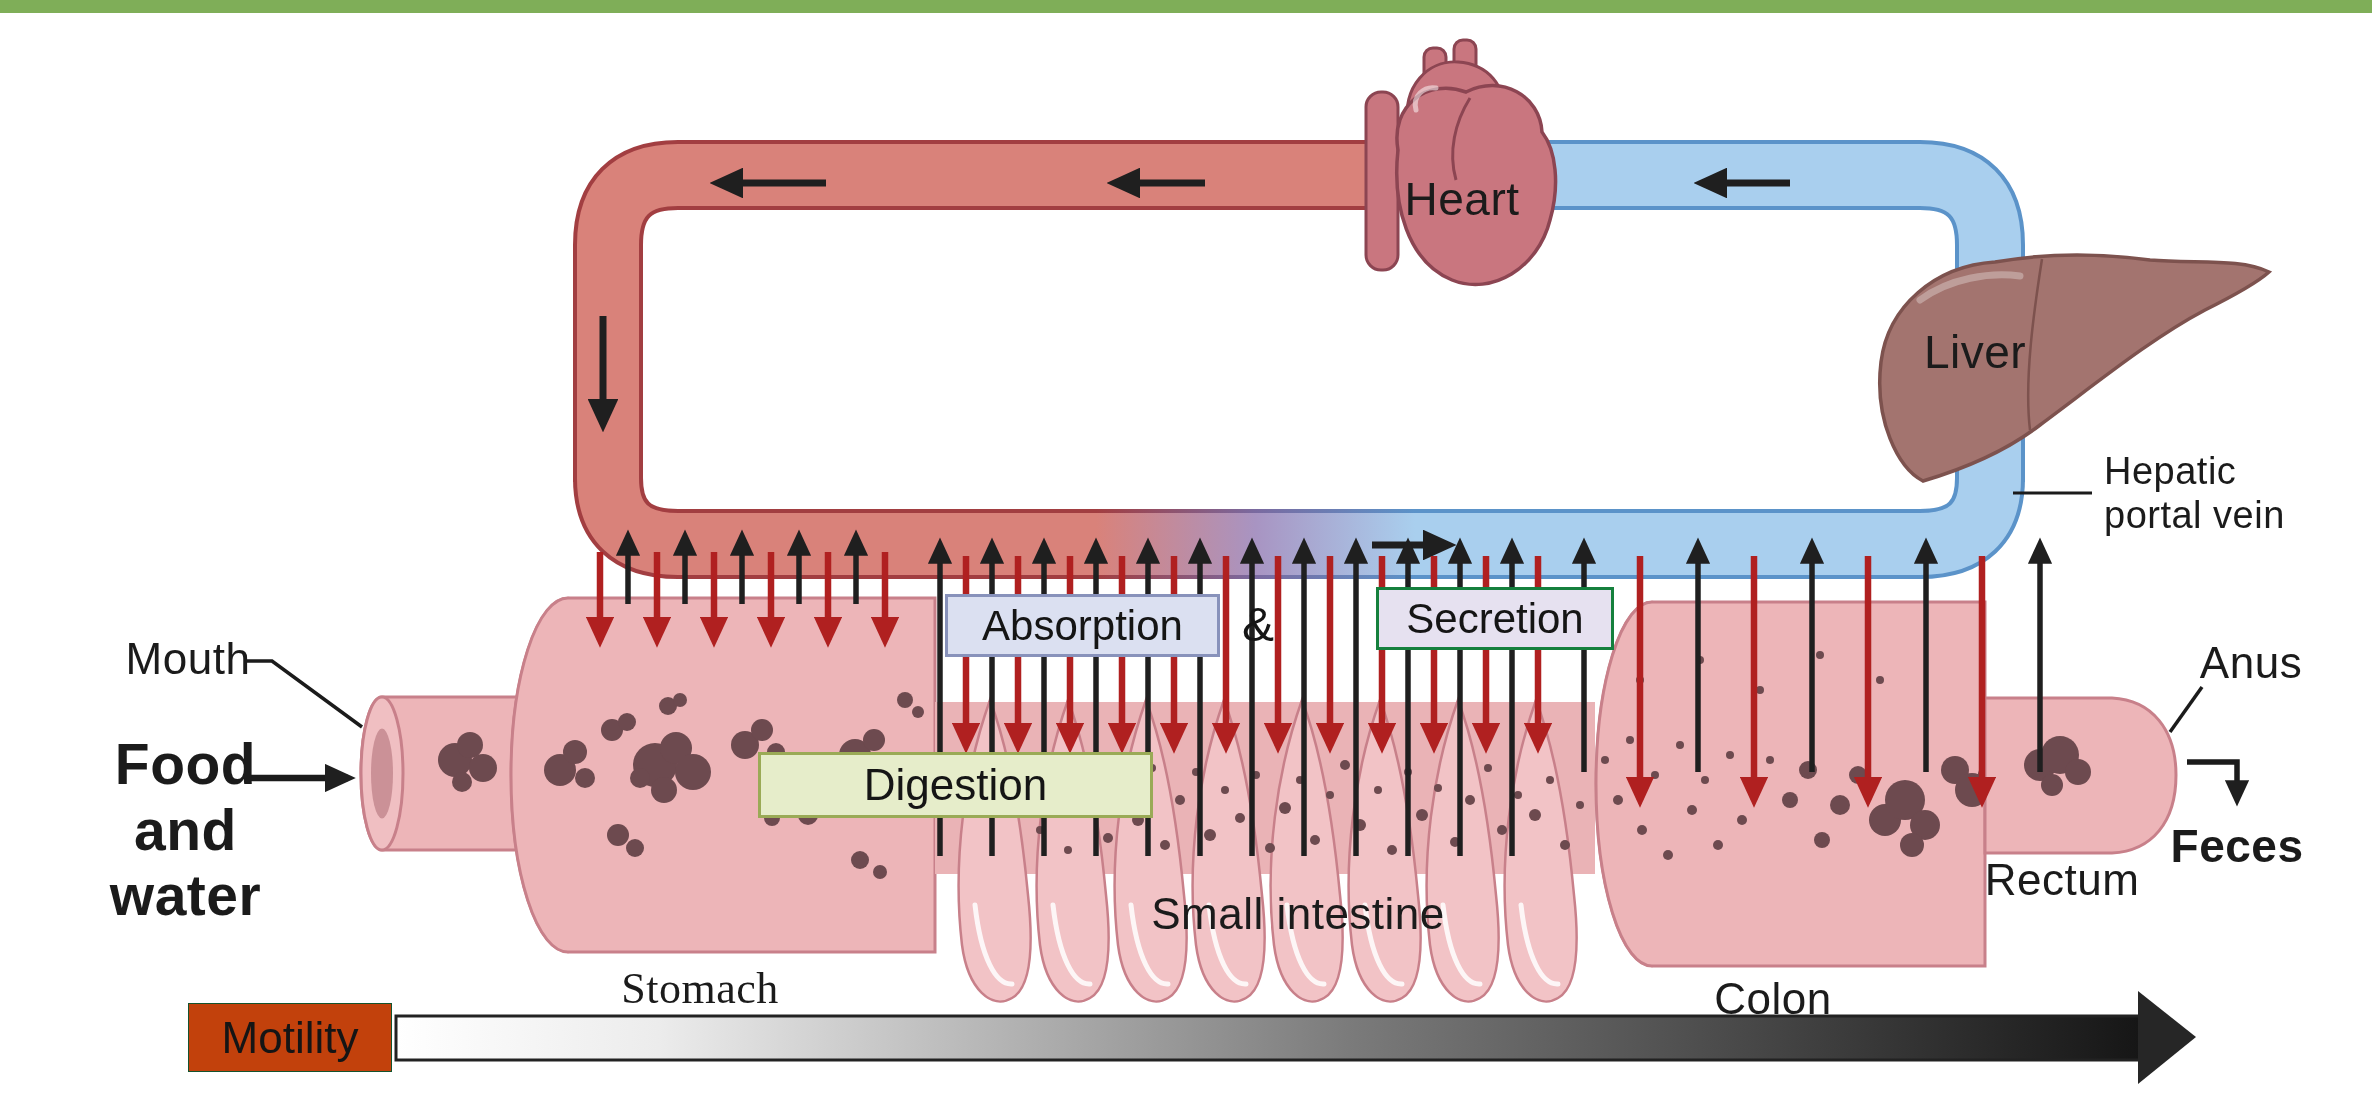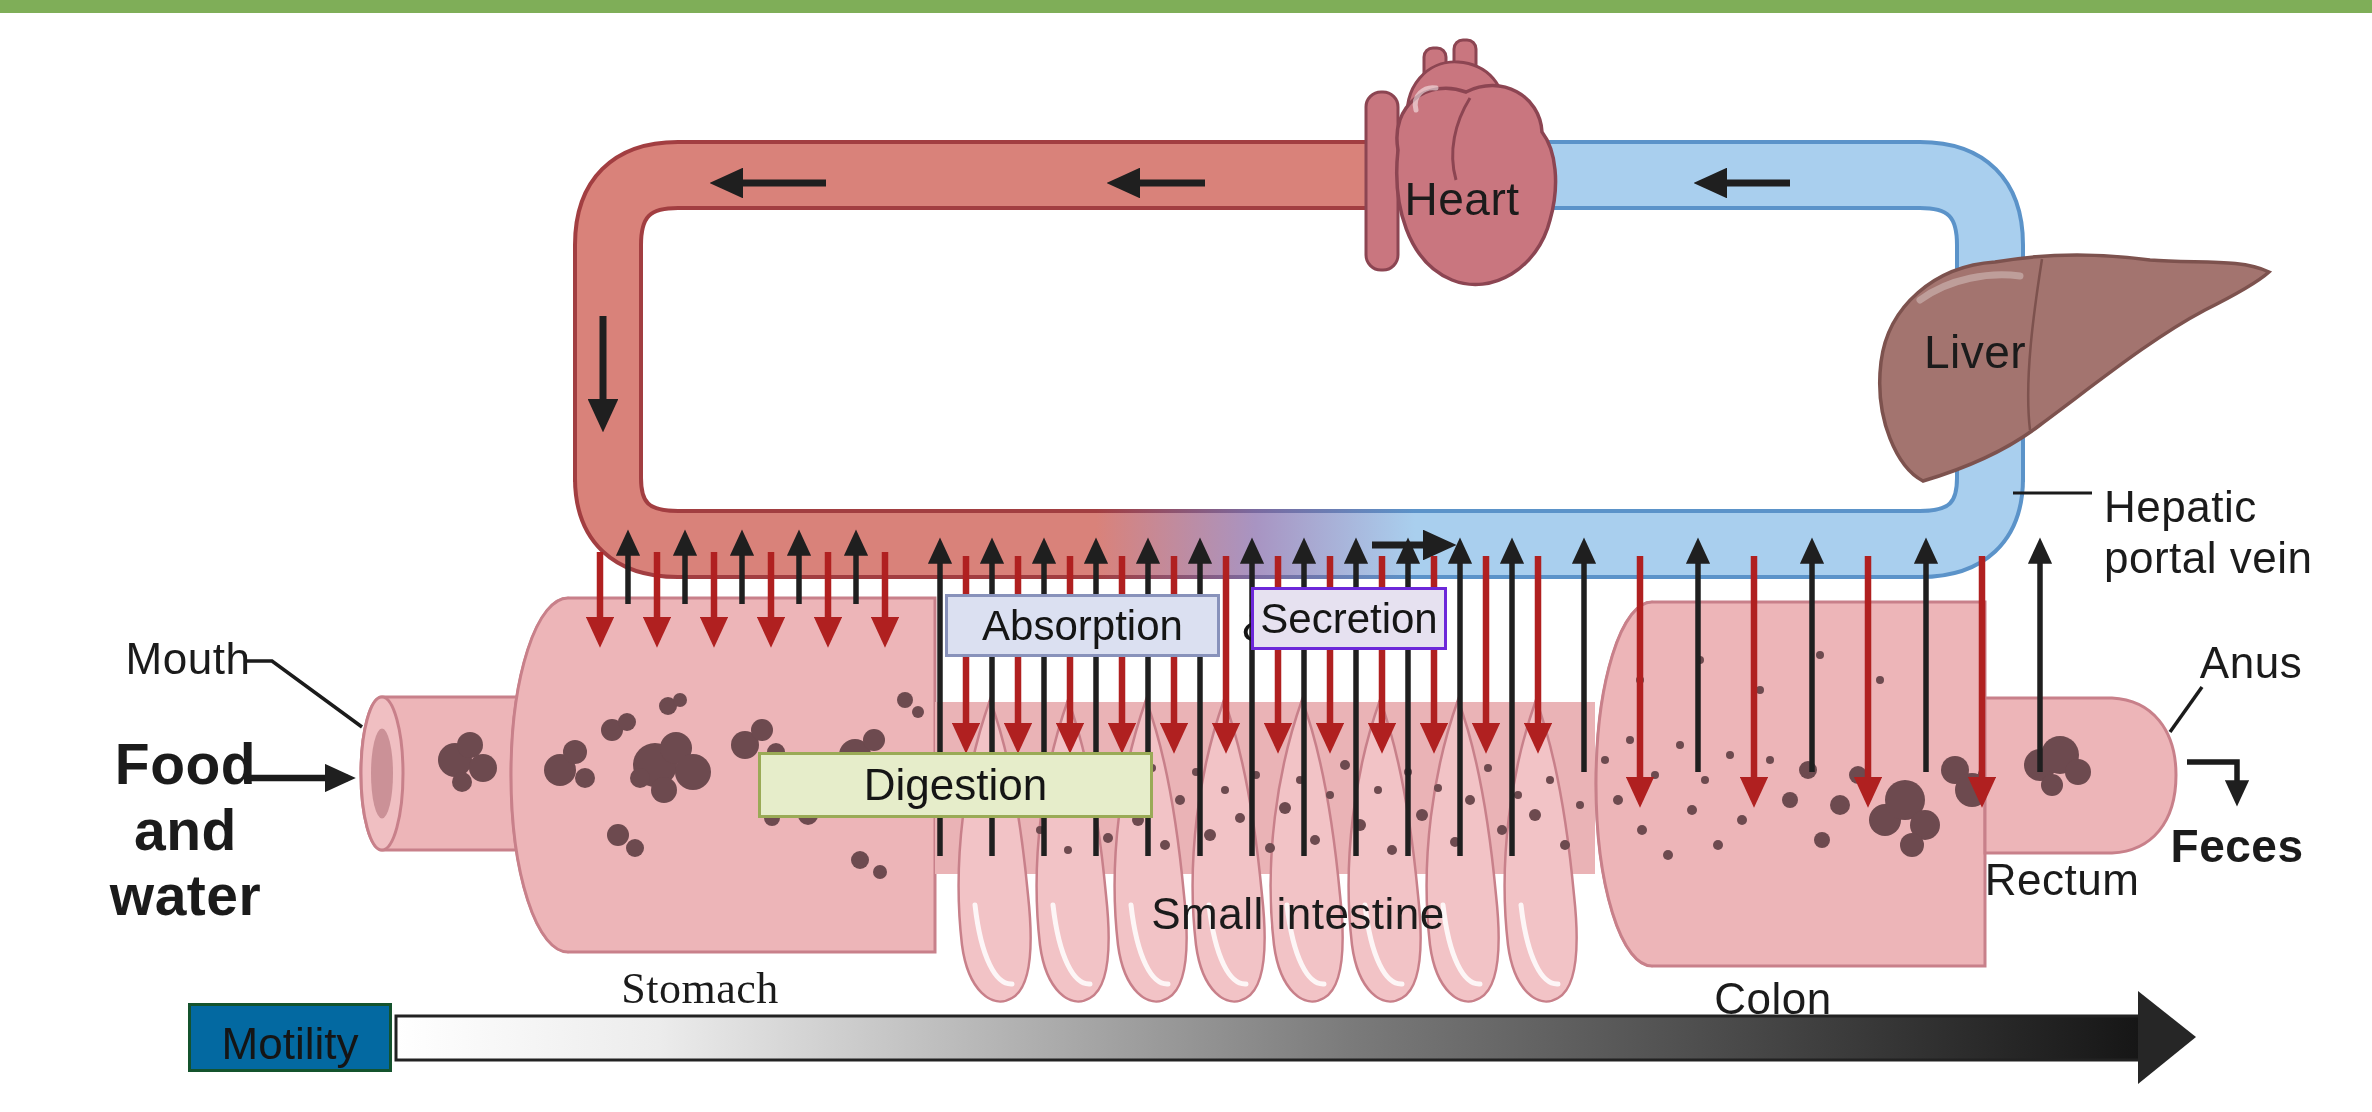--- a/index.html
+++ b/index.html
@@ -301,37 +301,37 @@
   </g>
 
   <g>
     <rect x="396" y="1016" width="1744" height="44" fill="url(#motGrad)" stroke="#222222" stroke-width="3"></rect>
     <polygon points="2138,991 2196,1037 2138,1084" fill="#262626"></polygon>
   </g>
 </svg>
 
 <div class="lbl" style="left:1462px;top:199px;font-size:46px;">Heart</div>
 <div class="lbl" style="left:1975px;top:352px;font-size:46px;">Liver</div>
-<div class="lbl wrap" style="left:2104px;top:450px;width:240px;font-size:44px;line-height:1.15;text-align:left;margin-top:32px;">Hepatic portal vein</div>
+<div class="lbl wrap" style="left:2104px;top:450px;width:240px;font-size:38px;line-height:1.15;text-align:left;">Hepatic portal vein</div>
 <div class="lbl" style="left:188px;top:659px;text-align:right;">Mouth</div>
 <div class="lbl wrap bold" style="left:78px;top:732px;width:215px;font-size:57px;line-height:1.15;text-align:center;">Food and water</div>
 <div class="lbl" style="left:700px;top:988px;font-family:Liberation Serif, serif;">Stomach</div>
 <div class="lbl" style="left:1262px;top:914px;margin-left:36px;">Small intestine</div>
 <div class="lbl" style="left:1773px;top:999px;">Colon</div>
 <div class="lbl" style="left:2062px;top:880px;">Rectum</div>
 <div class="lbl" style="left:2251px;top:663px;">Anus</div>
 <div class="lbl bold" style="left:2237px;top:846px;font-size:46px;">Feces</div>
 
 <div class="pbox" style="left:945px;top:587px;width:275px;height:63px;background:#dbe0f1;border:3px solid #8892bb;margin-top:7px;">
   <span>Absorption</span>
 </div>
 <div class="amp" style="left:1258px;top:624px;">&amp;</div>
-<div class="pbox" style="left:1251px;top:587px;width:196px;height:63px;background:#e6e1f0;border:3px solid #6d28d9;">
+<div class="pbox" style="left:1376px;top:587px;width:238px;height:63px;background:#e6e1f0;border:3px solid #15803d;">
   <span>Secretion</span>
 </div>
 <div class="pbox" style="left:758px;top:752px;width:395px;height:66px;background:#e6edca;border:3px solid #9aaa56;font-size:44px;">
   <span>Digestion</span>
 </div>
-<div class="pbox" style="left:188px;top:1003px;width:204px;height:69px;background:#0369a1;border:3px solid #14532d;font-size:44px;align-items:flex-end;">
+<div class="pbox" style="left:188px;top:1003px;width:204px;height:69px;background:#c2410c;border:1px solid #14532d;font-size:44px;">
   <span>Motility</span>
 </div>
 
 </div>
 
 </body></html>

